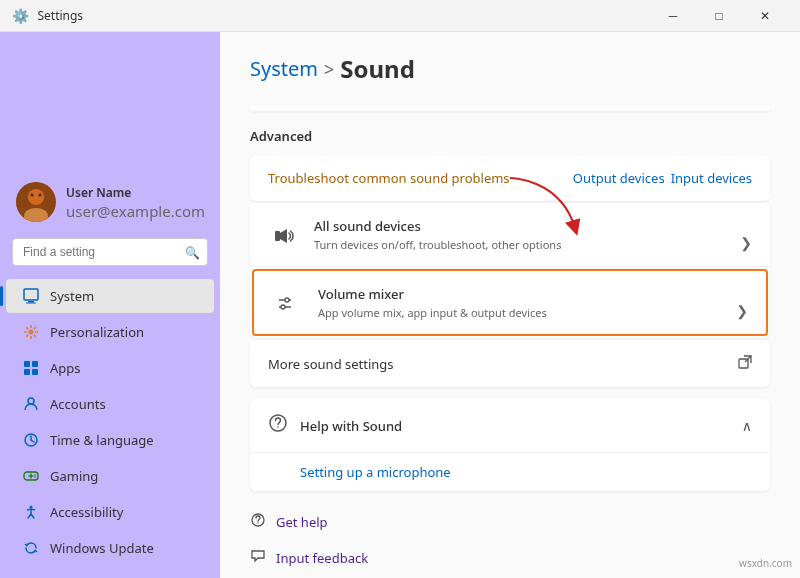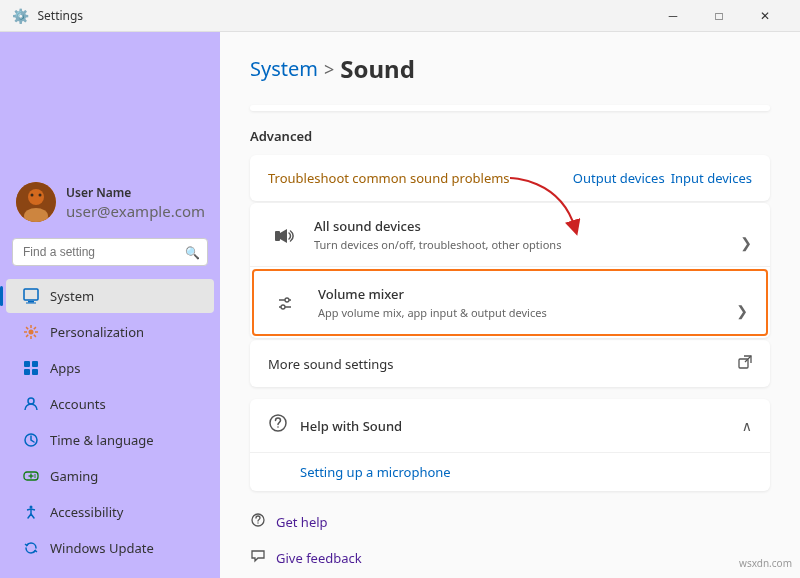--- a/index.html
+++ b/index.html
@@ -608,20 +608,20 @@
           </svg>
         </span>
         <span>Get help</span>
       </div>
       <div class="footer-link">
         <span class="footer-link-icon">
           <svg width="16" height="16" viewBox="0 0 16 16" fill="none">
             <path d="M2 3 L14 3 L14 10 L8 10 L5 13 L5 10 L2 10 Z" stroke="#555" stroke-width="1.3" fill="none"></path>
           </svg>
         </span>
-        <span>Give feedback</span>
+        <span>Input feedback</span>
       </div>
     </div>
 
   </div>
 </div>
 
 <div class="watermark">wsxdn.com</div>
 
 </body></html>

